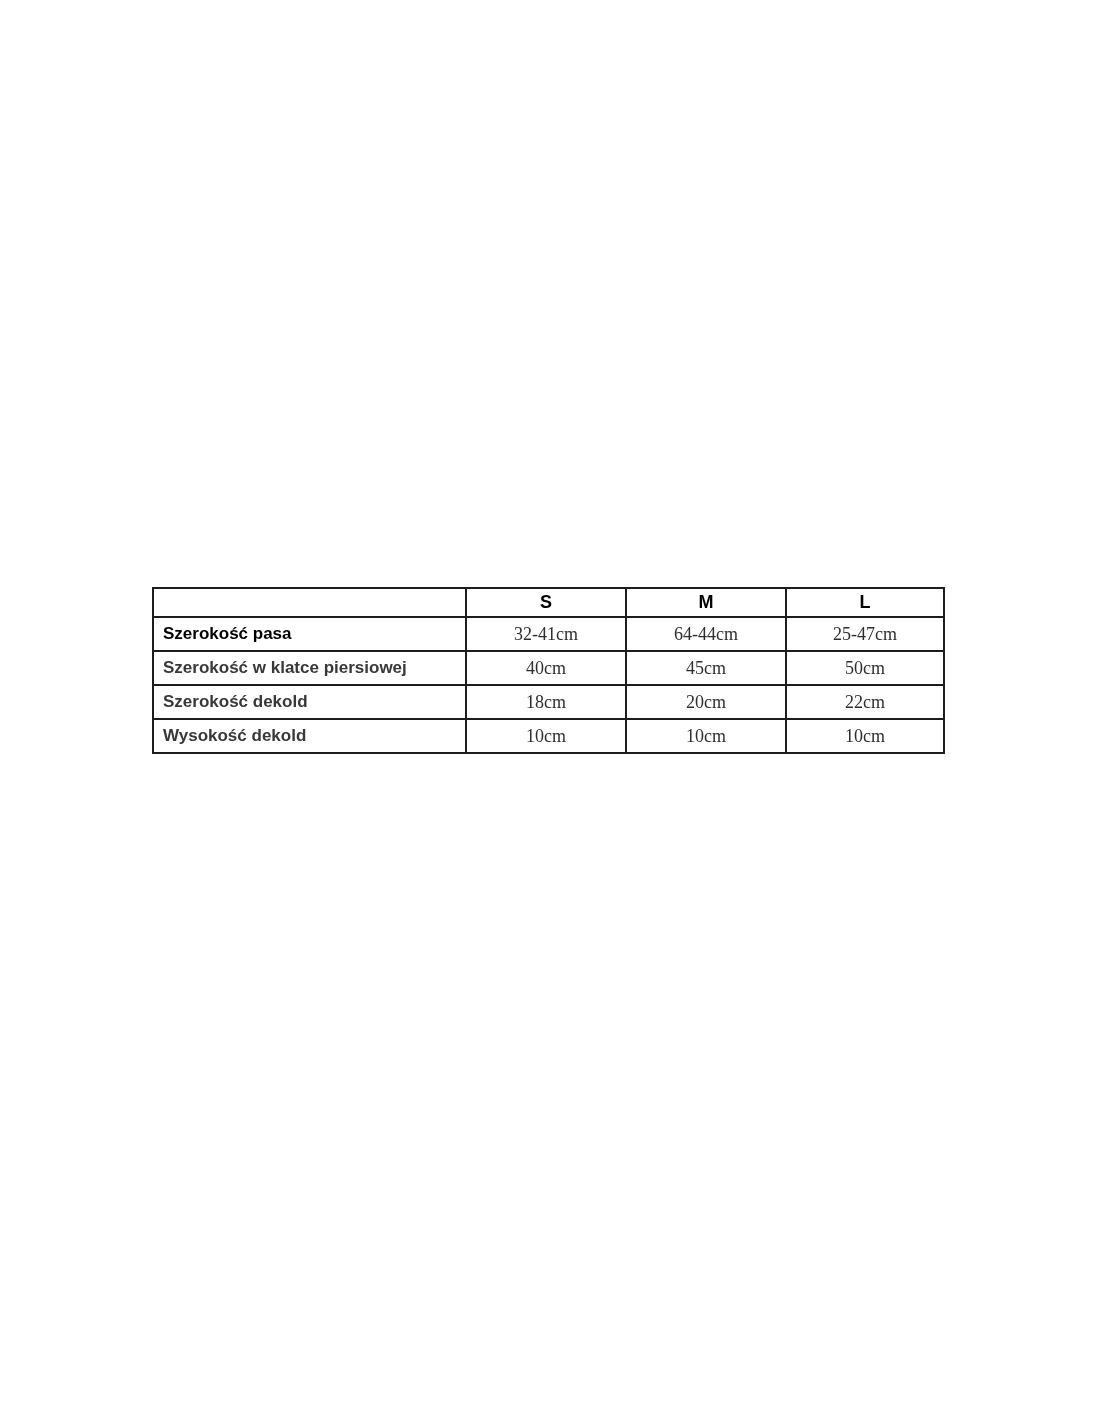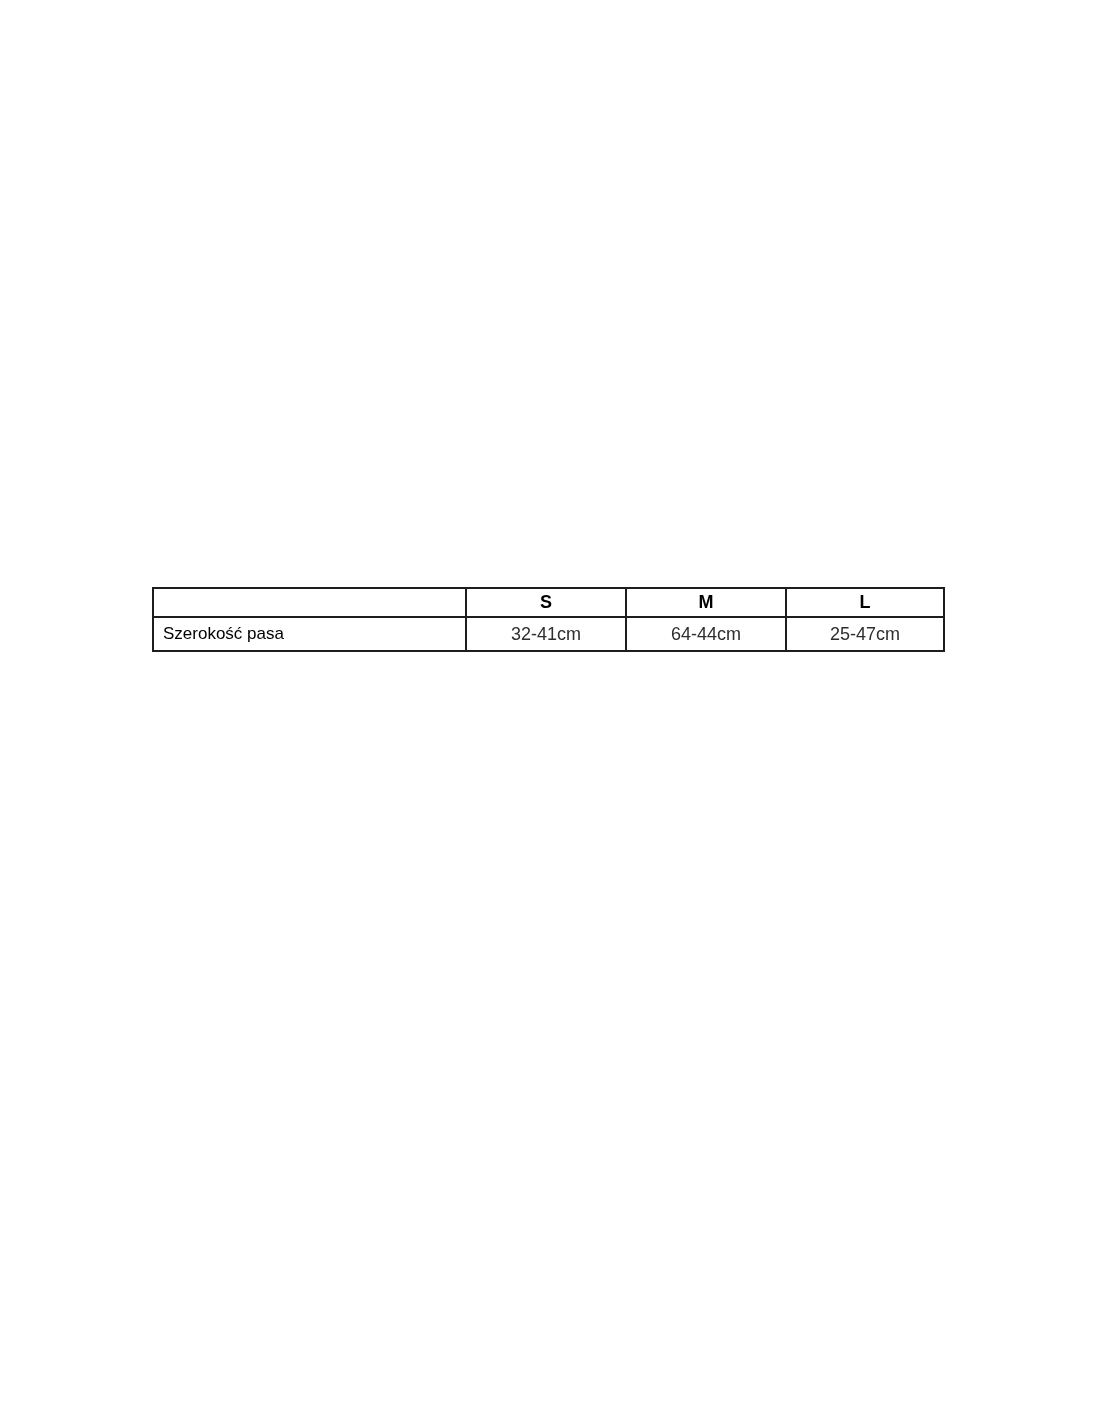--- a/index.html
+++ b/index.html
@@ -35,32 +35,33 @@
     font-weight: bold;
     color: #000000;
     text-align: center;
     padding: 0;
   }
   .size-table tbody th {
     height: 32px;
     text-align: left;
     padding: 0 6px 0 9px;
     font-size: 17px;
-    font-weight: normal;
+    font-weight: bold;
     color: #383838;
   }
   .size-table tbody tr.first-row th {
     color: #000000;
   }
   .size-table tbody td {
     text-align: center;
     font-size: 18px;
     font-weight: normal;
     color: #2e2e2e;
     padding: 0;
+    font-family: Liberation Serif, serif;
   }
 </style>
 </head>
 <body>
 
 <div>
   <table class="size-table">
     <colgroup>
       <col style="width:313px">
       <col style="width:160px">
@@ -75,15 +76,33 @@
         <th>L</th>
       </tr>
     </thead>
     <tbody>
       <tr class="first-row">
         <th>Szerokość pasa</th>
         <td>32-41cm</td>
         <td>64-44cm</td>
         <td>25-47cm</td>
       </tr>
+      <tr>
+        <th>Szerokość w klatce piersiowej</th>
+        <td>40cm</td>
+        <td>45cm</td>
+        <td>50cm</td>
+      </tr>
+      <tr>
+        <th>Szerokość dekold</th>
+        <td>18cm</td>
+        <td>20cm</td>
+        <td>22cm</td>
+      </tr>
+      <tr>
+        <th>Wysokość dekold</th>
+        <td>10cm</td>
+        <td>10cm</td>
+        <td>10cm</td>
+      </tr>
     </tbody>
   </table>
 </div>
 
 </body></html>

